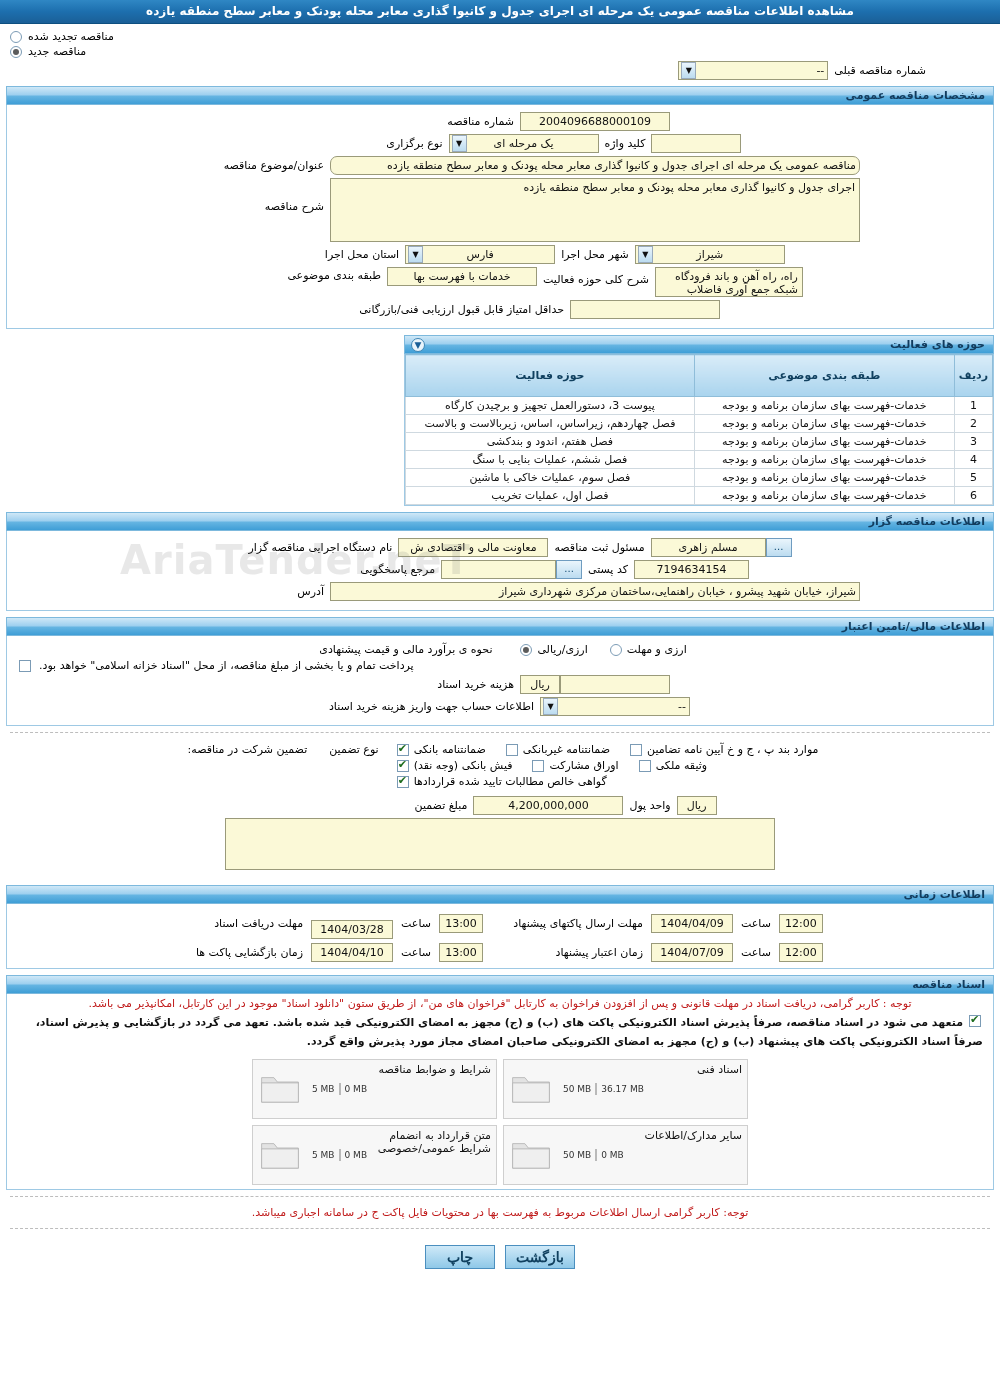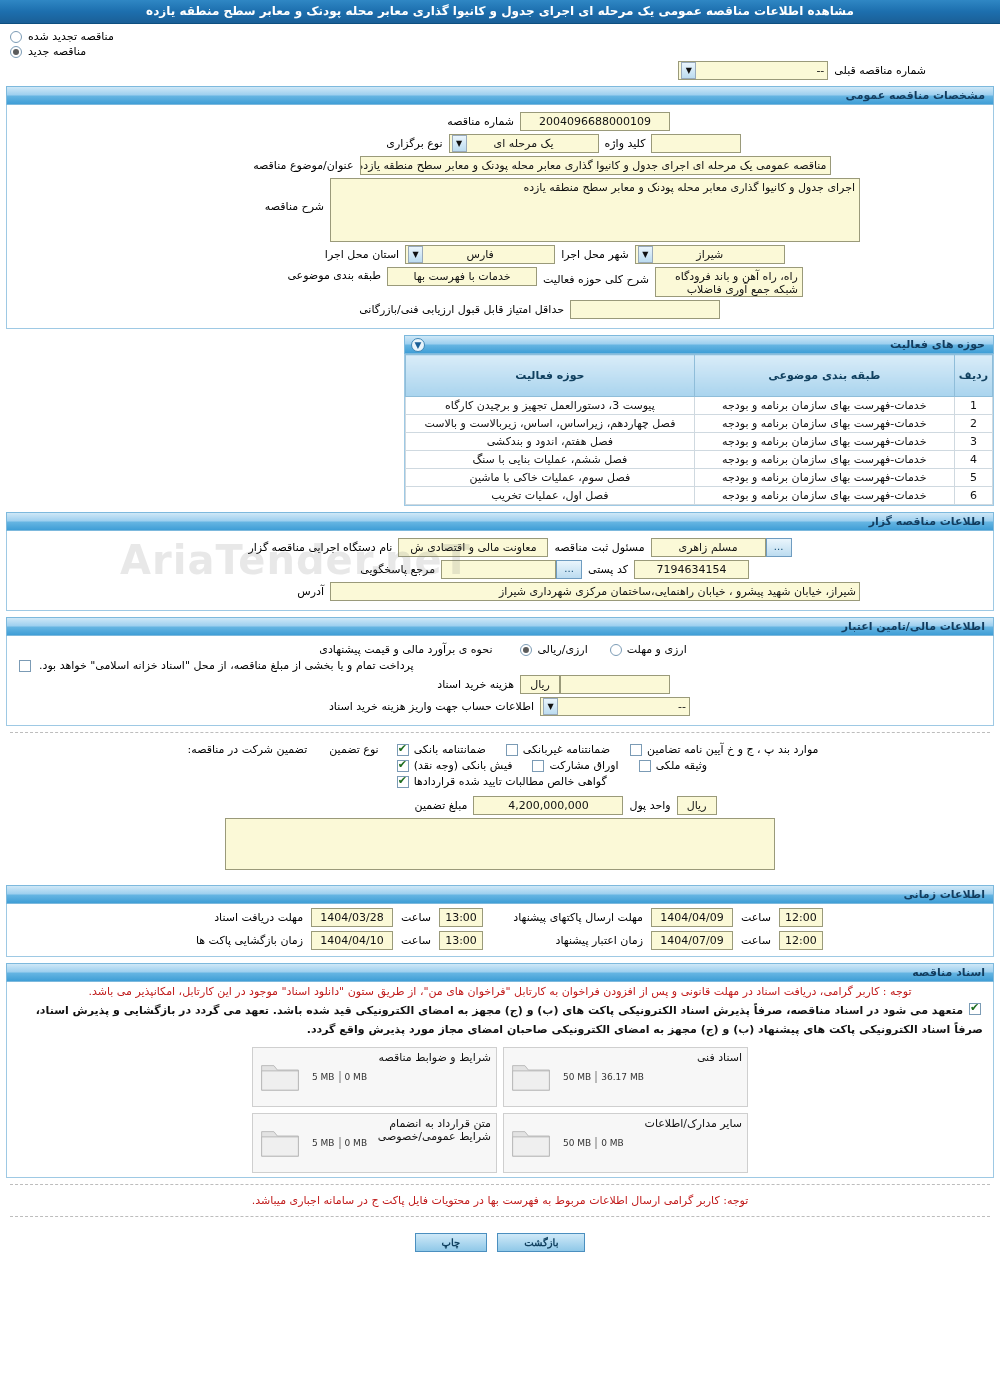--- a/index.html
+++ b/index.html
@@ -190,23 +190,23 @@
   .warn-red { color: #c01b1b; font-size: 11px; text-align: center; padding: 3px 12px; }
   .warn-line { display: flex; align-items: flex-start; gap: 4px; padding: 2px 10px; }
   .warn-txt { font-size: 11px; font-weight: bold; color: #111; text-align: right; line-height: 15px; }
 
   .footer-btns { display: flex; justify-content: center; gap: 10px; padding: 10px 0 14px 0; }
   .btn {
     min-width: 70px;
     border: 1px solid #4b8fbf;
     background: linear-gradient(to bottom,#cfe9f8,#8fc8e8);
     color: #10405f;
-    font-size: 10px;
+    font-size: 14px;
     font-weight: bold;
-    padding: 3px 26px;
+    padding: 3px 10px;
     cursor: pointer;
   }
   .time-grid { display:flex; flex-direction:column; align-items:center; gap:4px; padding: 4px 0 6px 0; }
   .time-row { display:flex; align-items:center; gap:4px; }
   .lbl-inline { font-size: 11px; padding: 0 4px; }
 </style>
 </head>
 <body>
 
 <div class="page">
@@ -246,21 +246,21 @@
         <span class="fake-input" style="width:90px;text-align:center;"></span>
         <span class="lbl">کلید واژه</span>
         <span class="fake-input" style="width:150px;position:relative;text-align:center;">
           <span>یک مرحله ای</span>
           <span style="position:absolute;left:2px;top:0;width:15px;height:17px;background:linear-gradient(#eaf5fc,#bcdcf0);border:1px solid #9ab;font-size:8px;text-align:center;line-height:15px;">▼</span>
         </span>
         <span class="lbl right-label">نوع برگزاری</span>
       </div>
 
       <div class="row" style="justify-content:center;">
-        <span class="fake-input" style="width:471px;text-align:right;overflow:hidden;white-space:nowrap;">مناقصه عمومی یک مرحله ای اجرای جدول و کانیوا گذاری معابر محله پودنک و معابر سطح منطقه یازده</span>
+        <span class="fake-input" style="width:530px;text-align:right;overflow:hidden;white-space:nowrap;border-radius:7px;">مناقصه عمومی یک مرحله ای اجرای جدول و کانیوا گذاری معابر محله پودنک و معابر سطح منطقه یازده</span>
         <span class="lbl right-label">عنوان/موضوع مناقصه</span>
       </div>
 
       <div class="row" style="justify-content:center;align-items:flex-start;">
         <textarea class="ta" style="width: 530px; height: 64px;">اجرای جدول و کانیوا گذاری معابر محله پودنک و معابر سطح منطقه یازده</textarea>
         <span class="lbl right-label" style="padding-top:22px;">شرح مناقصه</span>
       </div>
 
       <div class="row" style="justify-content:center;">
         <span class="fake-input" style="width:150px;position:relative;">
@@ -477,21 +477,21 @@
   </div>
   <div class="panel">
     <div class="time-grid">
       <div class="time-row">
         <span class="fake-input ltr" style="width:44px;">12:00</span>
         <span class="lbl-inline">ساعت</span>
         <span class="fake-input ltr" style="width:82px;">1404/04/09</span>
         <span class="lbl-inline" style="width:160px;text-align:right;">مهلت ارسال پاکتهای پیشنهاد</span>
         <span class="fake-input ltr" style="width:44px;">13:00</span>
         <span class="lbl-inline">ساعت</span>
-        <span class="fake-input ltr" style="width:82px;">1404/03/28</span>
+        <span class="fake-input ltr" style="width:82px;margin-top:12px;">1404/03/28</span>
         <span class="lbl-inline" style="width:130px;text-align:right;">مهلت دریافت اسناد</span>
       </div>
       <div class="time-row">
         <span class="fake-input ltr" style="width:44px;">12:00</span>
         <span class="lbl-inline">ساعت</span>
         <span class="fake-input ltr" style="width:82px;">1404/07/09</span>
         <span class="lbl-inline" style="width:160px;text-align:right;">زمان اعتبار پیشنهاد</span>
         <span class="fake-input ltr" style="width:44px;">13:00</span>
         <span class="lbl-inline">ساعت</span>
         <span class="fake-input ltr" style="width:82px;">1404/04/10</span>

